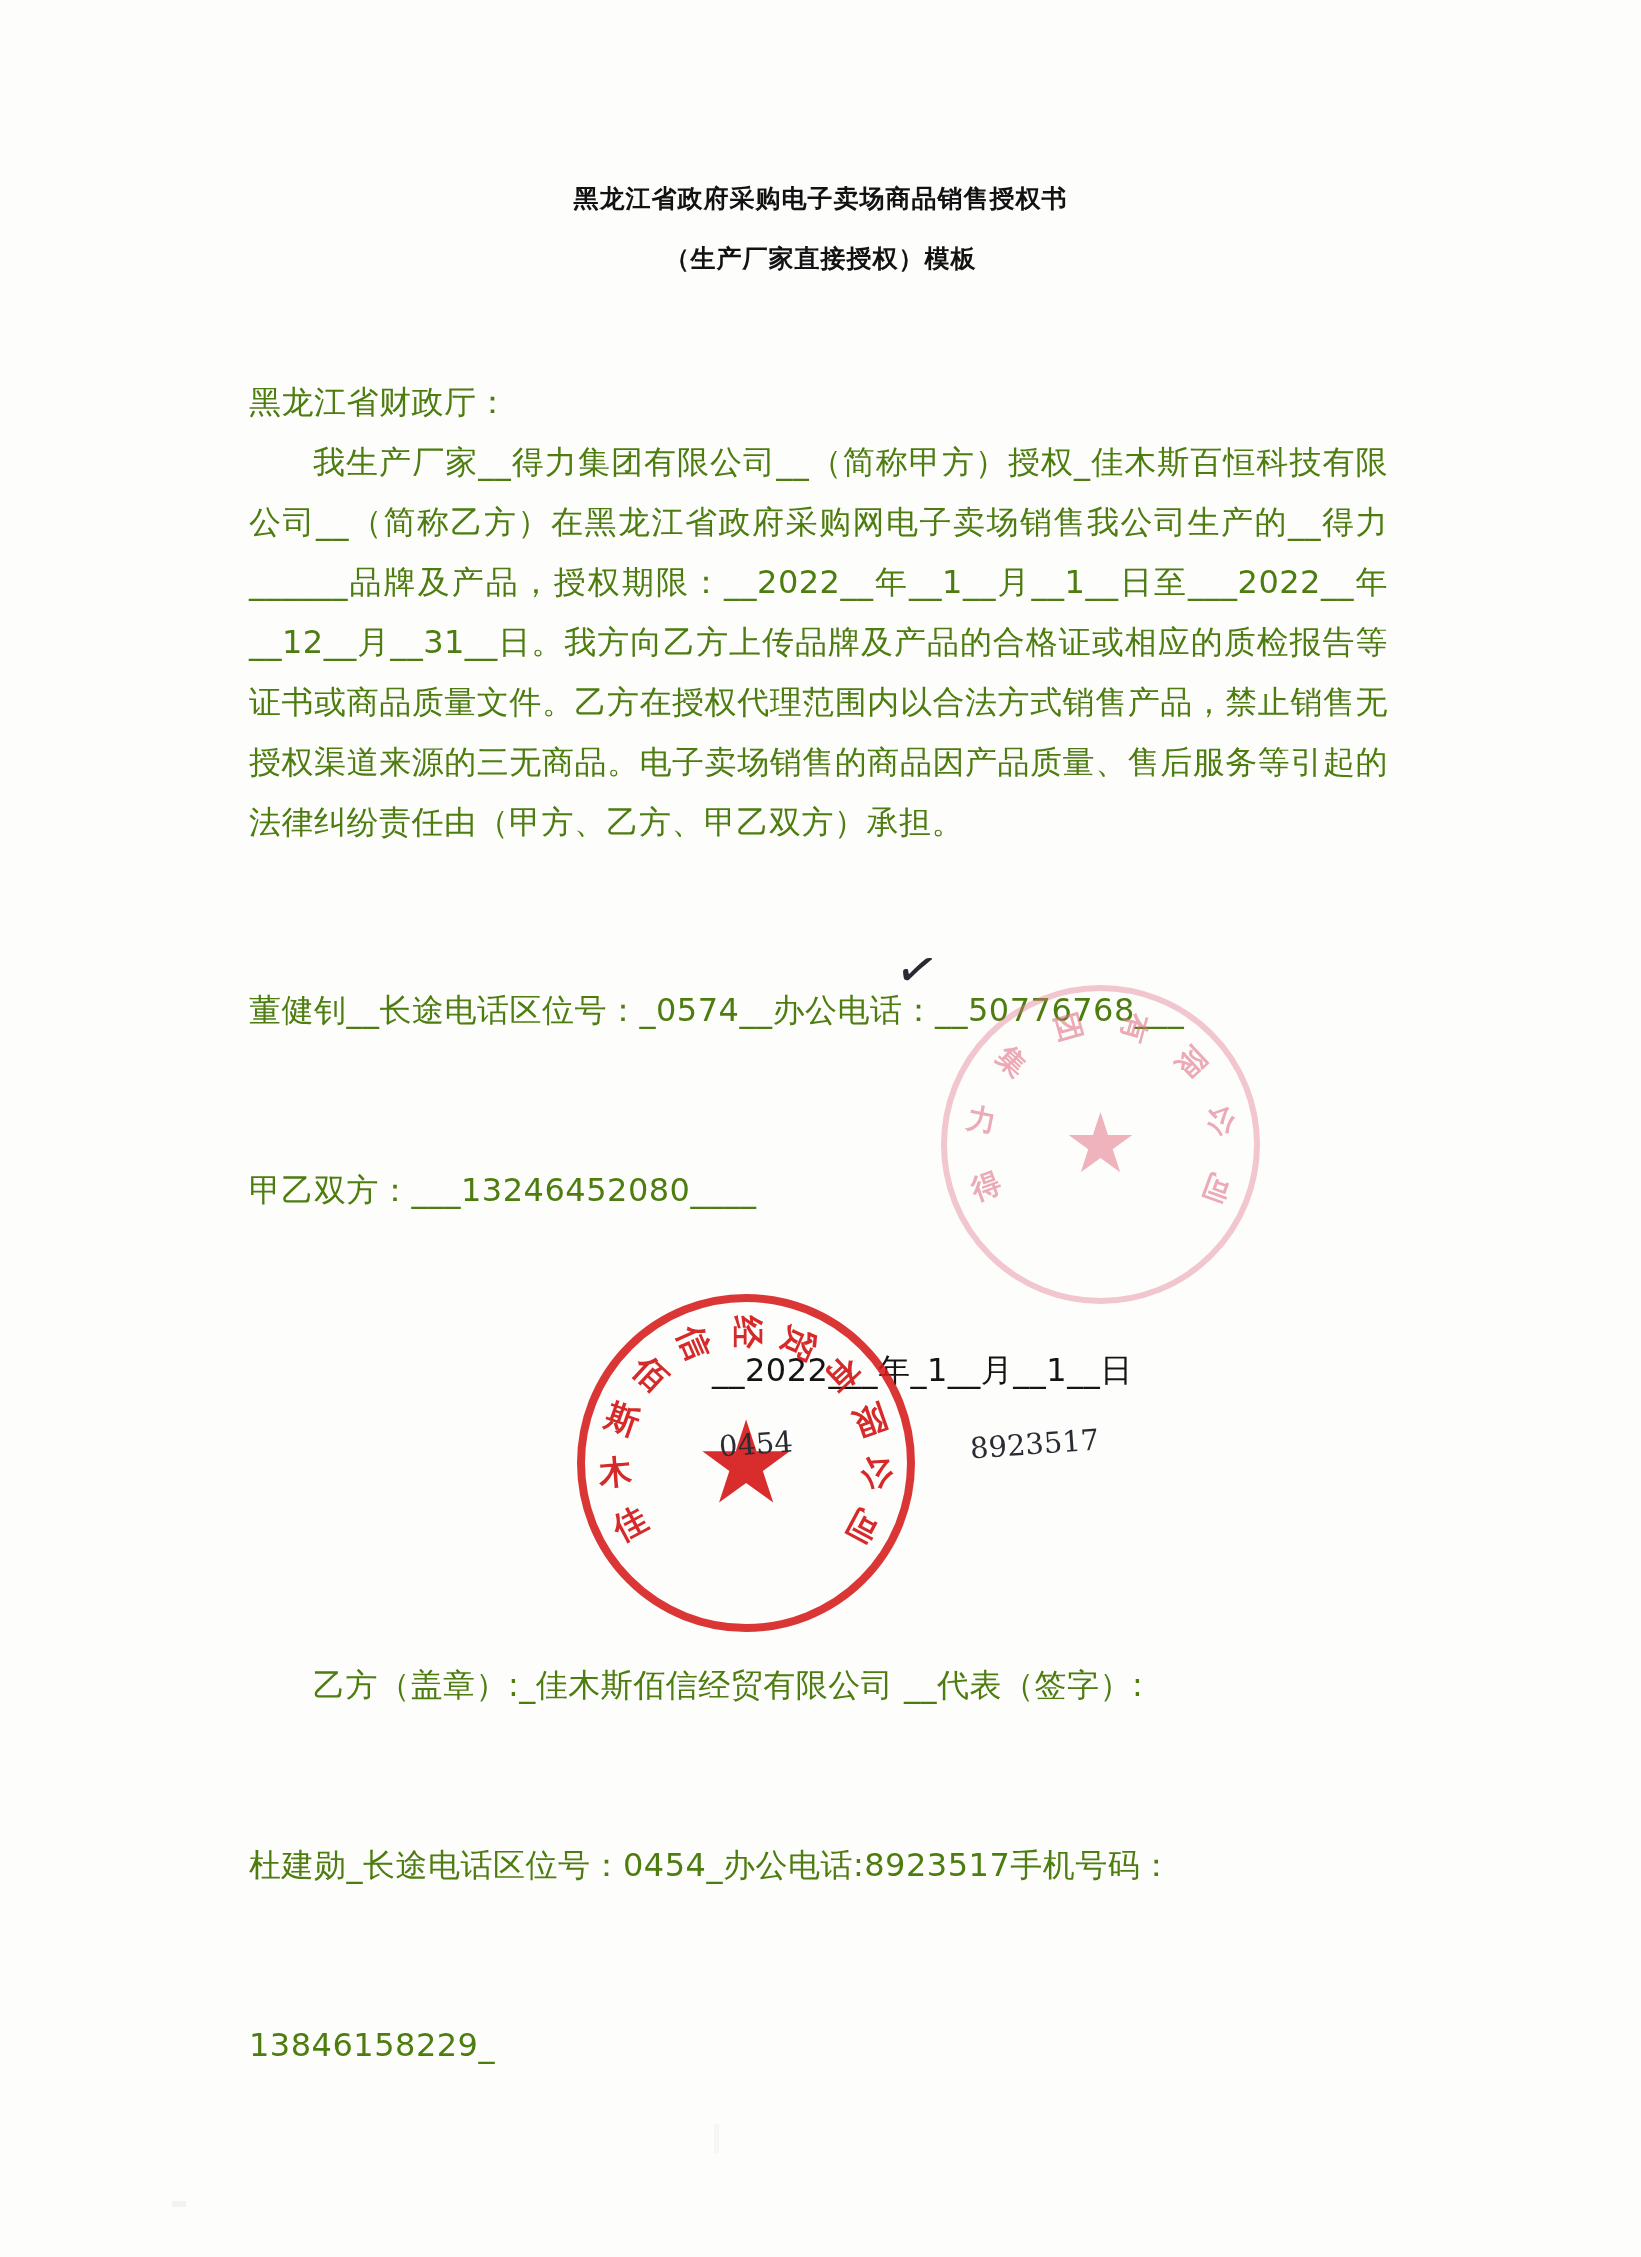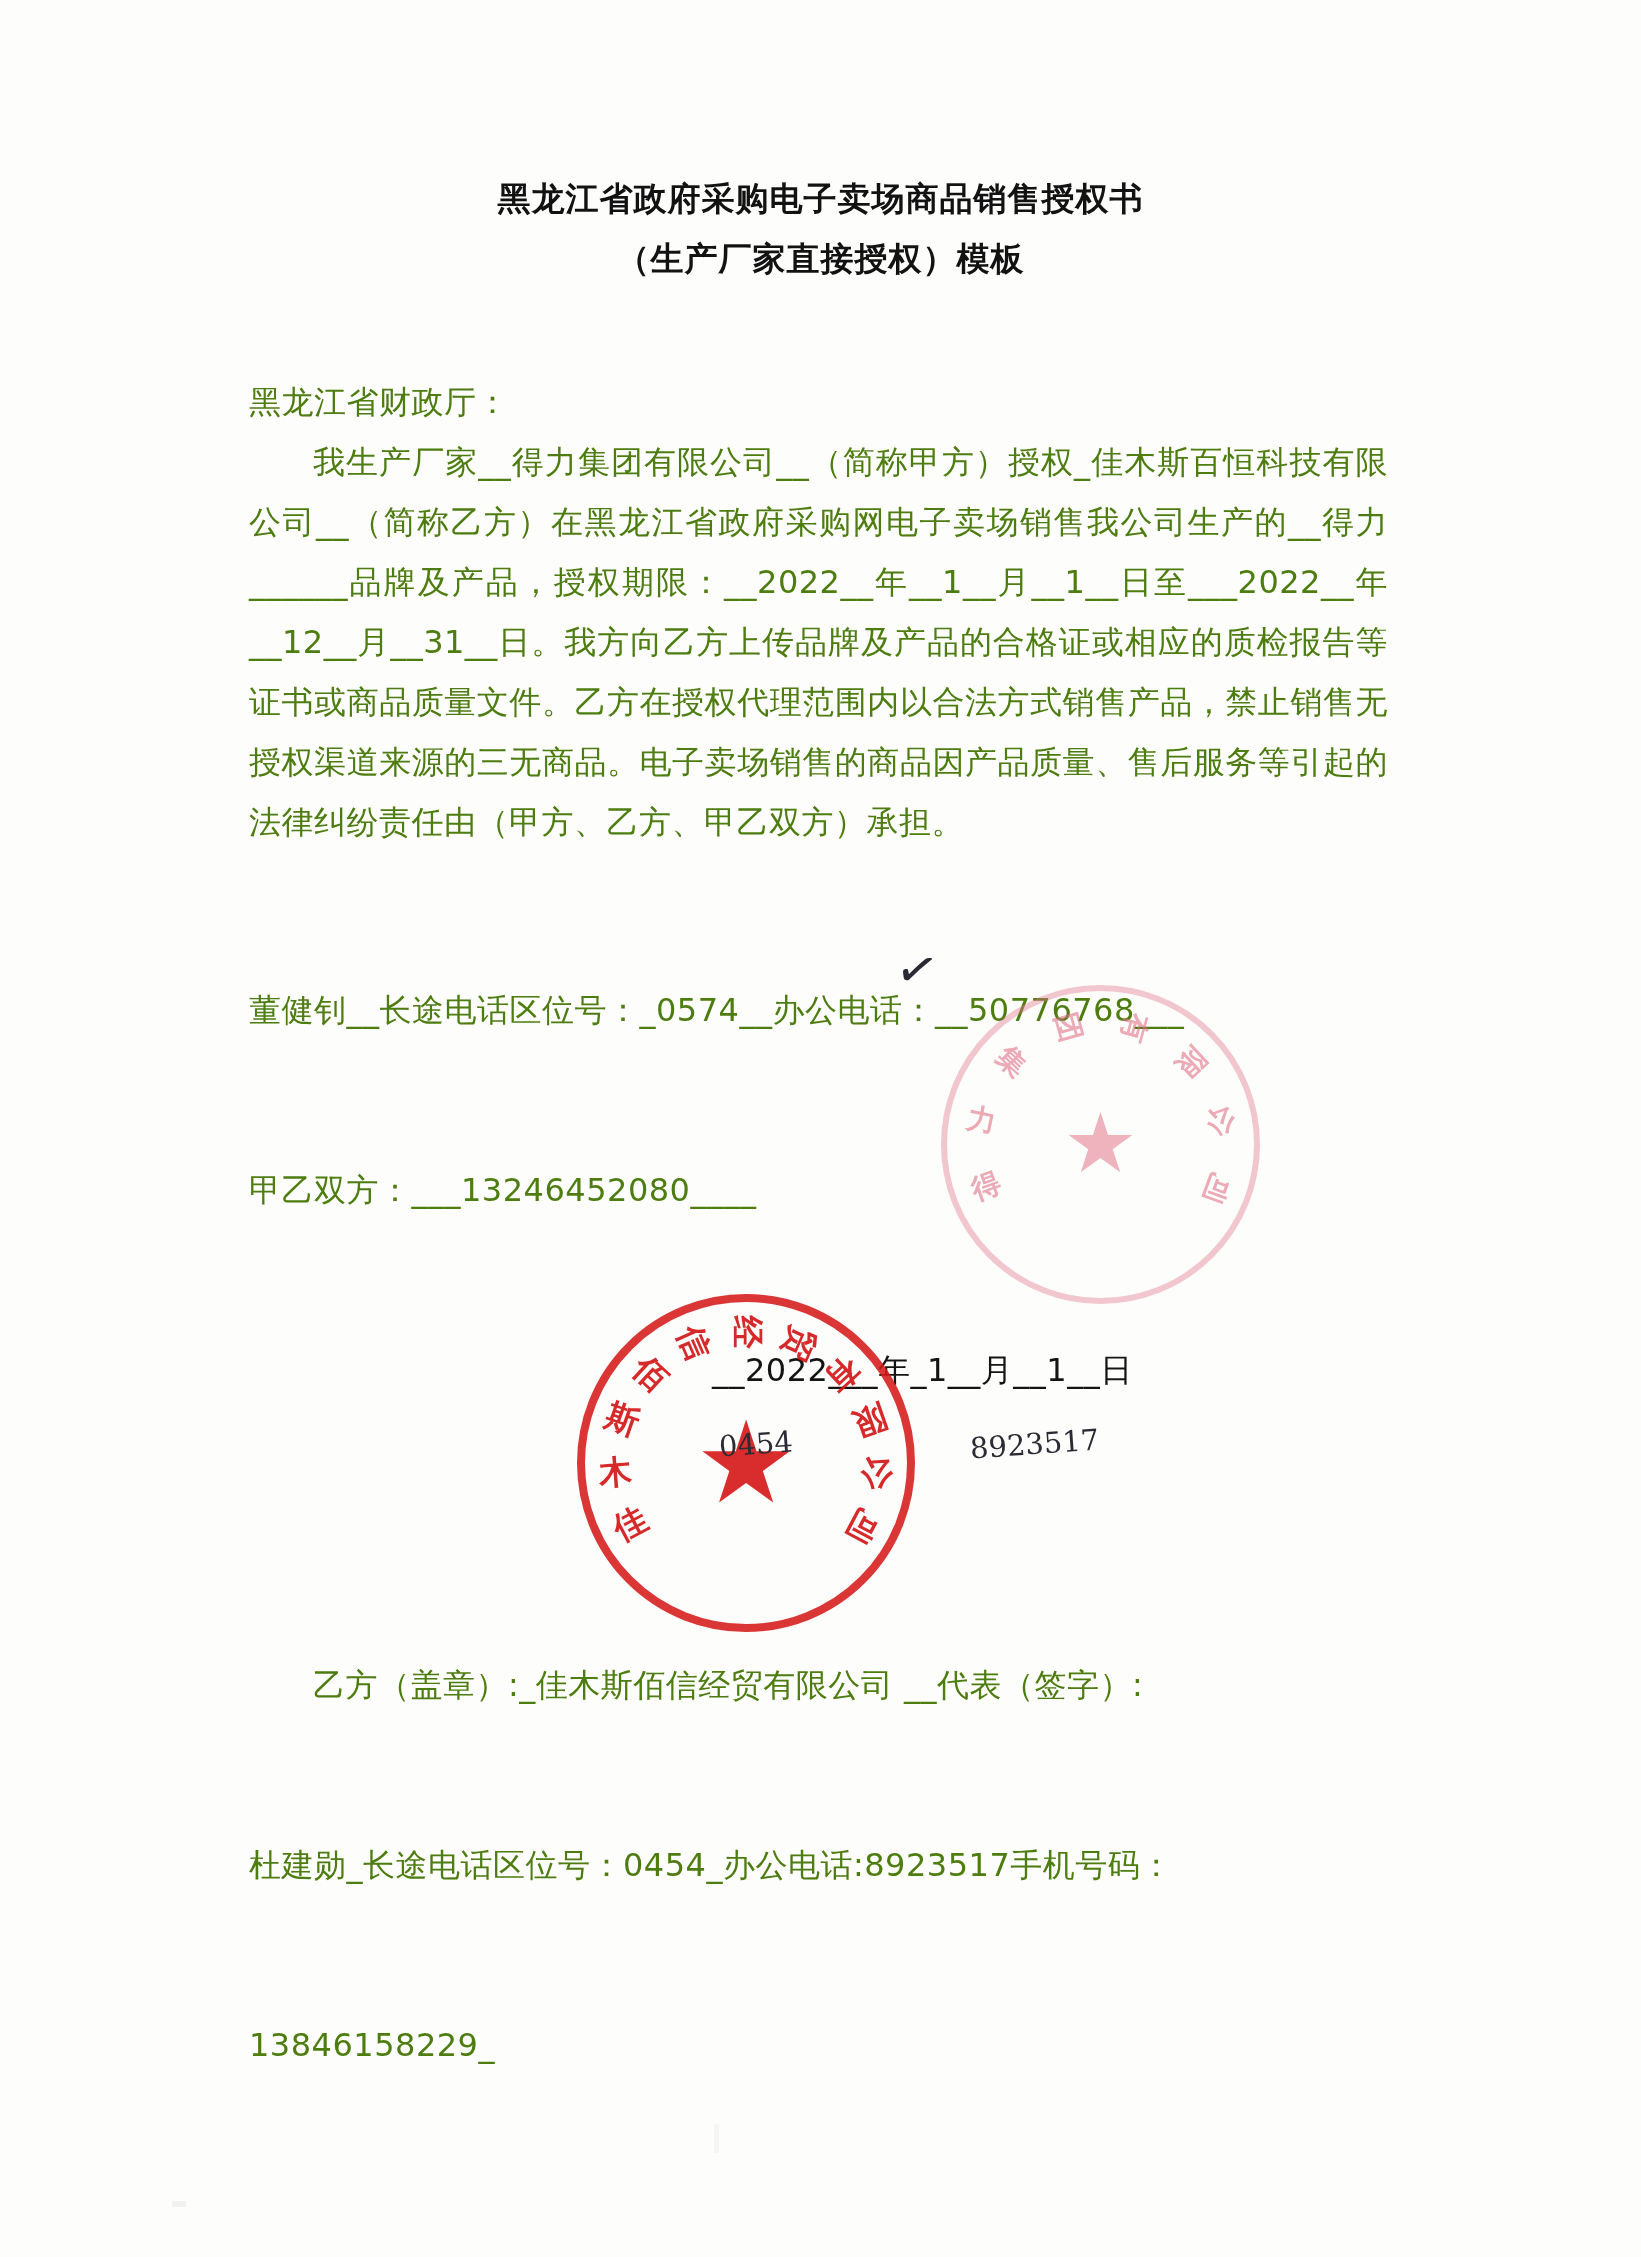--- a/index.html
+++ b/index.html
@@ -35,21 +35,21 @@
   .title-block {
     position: absolute;
     left: 0;
     top: 169px;
     width: 1641px;
     text-align: center;
   }
   .title-line {
     font-family: "DejaVu Sans", "Liberation Sans", sans-serif;
     font-weight: bold;
-    font-size: 33px;
+    font-size: 25px;
     letter-spacing: 1px;
     line-height: 60px;
     color: #121212;
   }
 
   
   .body-block {
     position: absolute;
     left: 249px;
     top: 372px;

